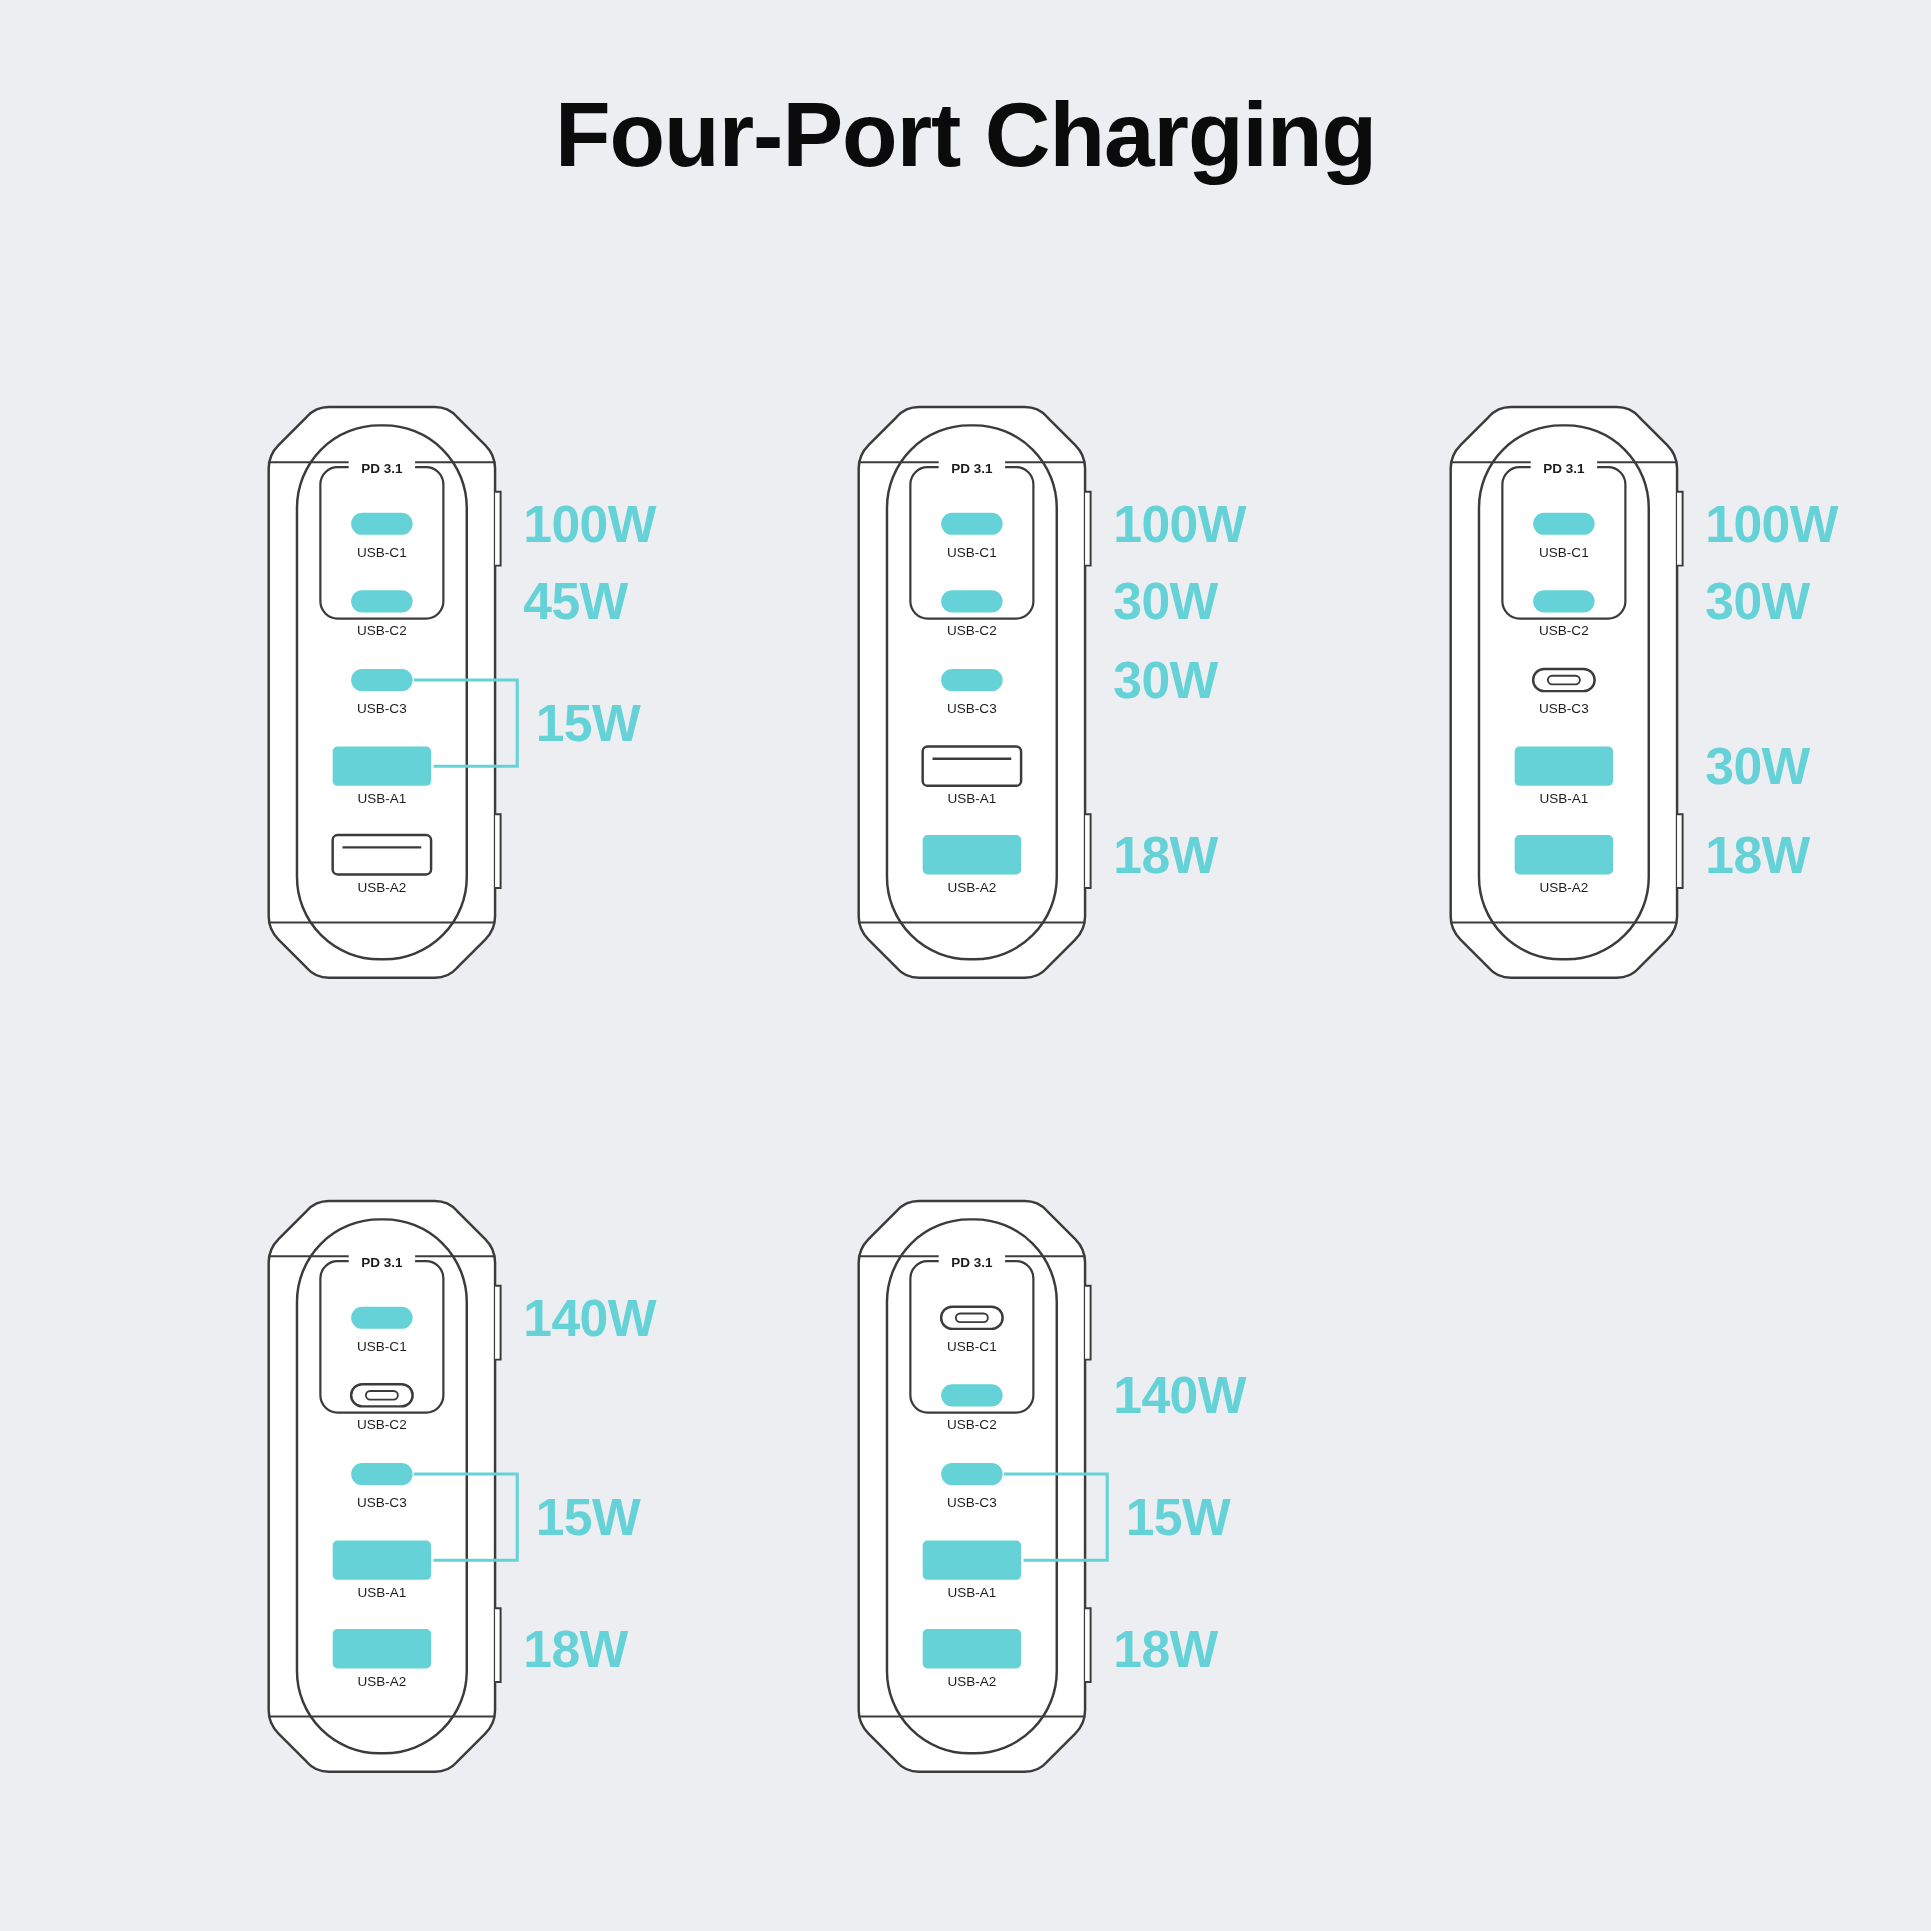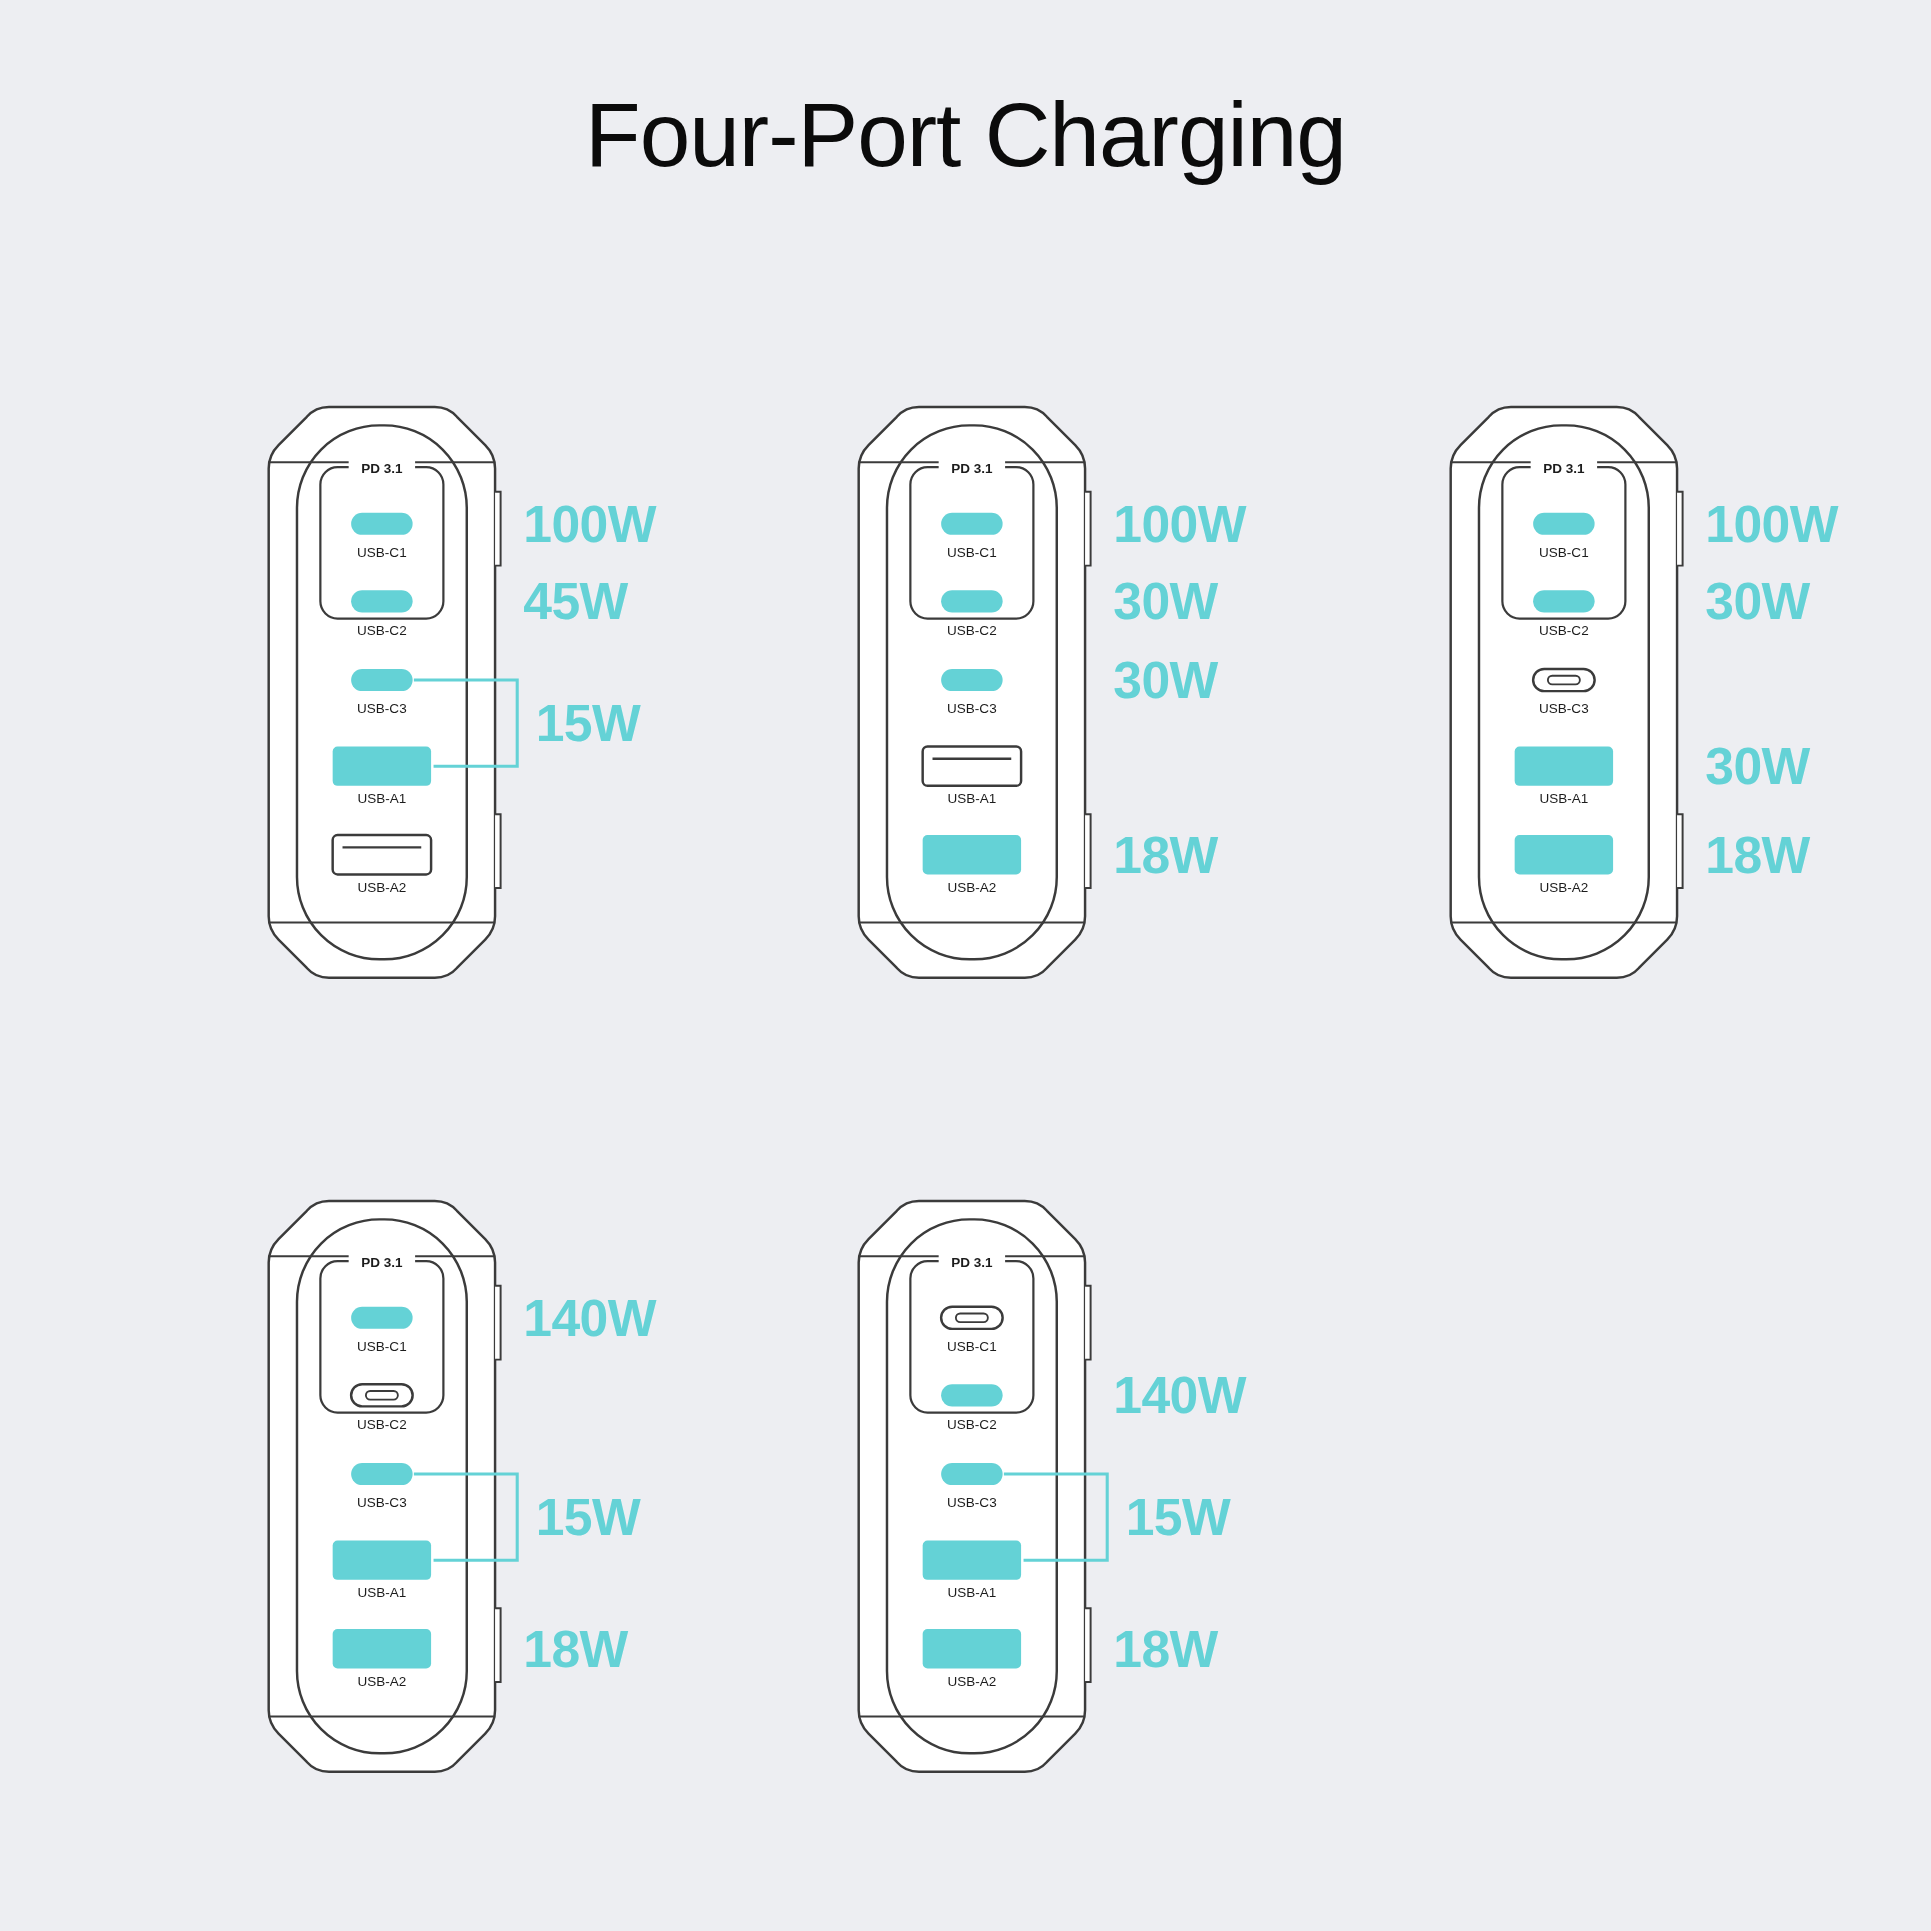--- a/index.html
+++ b/index.html
@@ -9,21 +9,21 @@
     background:var(--bg,#edeef2);
     font-family:"Liberation Sans",sans-serif;
     overflow:hidden;
   }
   .title{
     position:absolute;
     top:83px;left:0;width:100%;
     margin:0;
     text-align:center;
     font-size:91px;
-    font-weight:400;
+    font-weight:700;
     letter-spacing:-1px;
     color:var(--title,#0b0b0b);
   }
   .charger{position:absolute;}
   svg text{font-family:"Liberation Sans",sans-serif;}
 </style>
 </head>
 <body>
 
 <div class="canvas">

